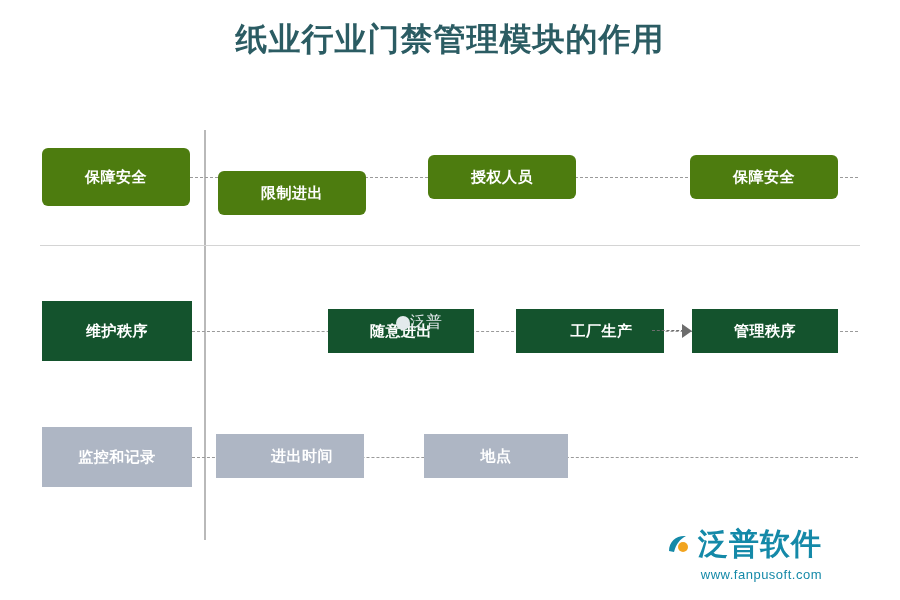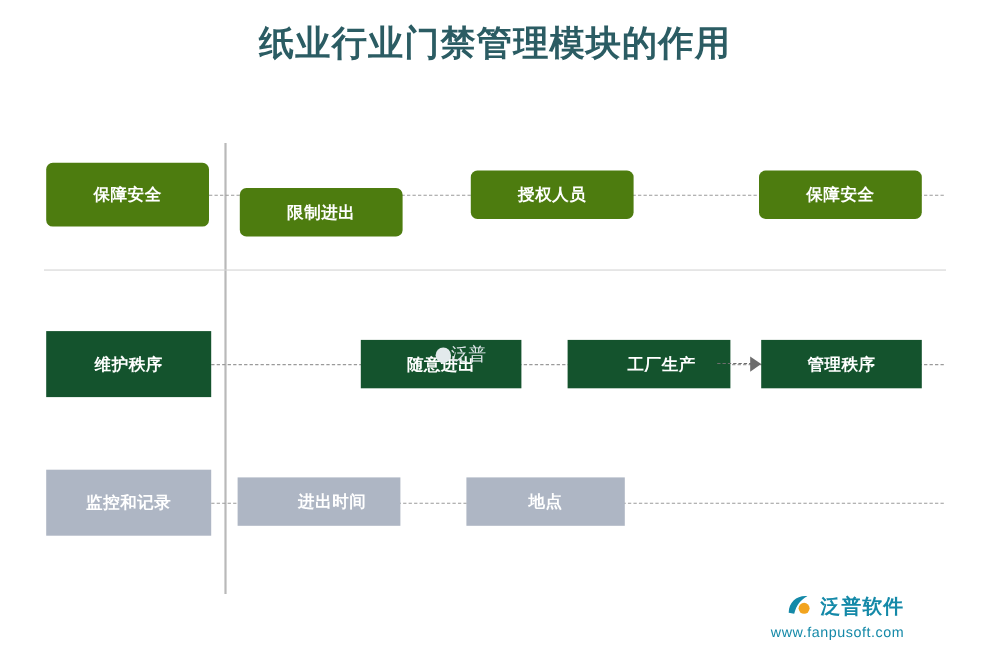--- a/index.html
+++ b/index.html
@@ -129,21 +129,21 @@
     display: flex;
     align-items: center;
     gap: 6px;
   }
   .logo-mark {
     width: 28px;
     height: 28px;
     position: relative;
   }
   .logo-text {
-    font-size: 18px;
+    font-size: 30px;
     font-weight: bold;
     color: #1489a8;
     font-family: "DejaVu Sans", "Liberation Sans", sans-serif;
     letter-spacing: 1px;
   }
   .logo-url {
     font-size: 13px;
     color: #1489a8;
     margin-top: 2px;
     letter-spacing: 0.5px;

